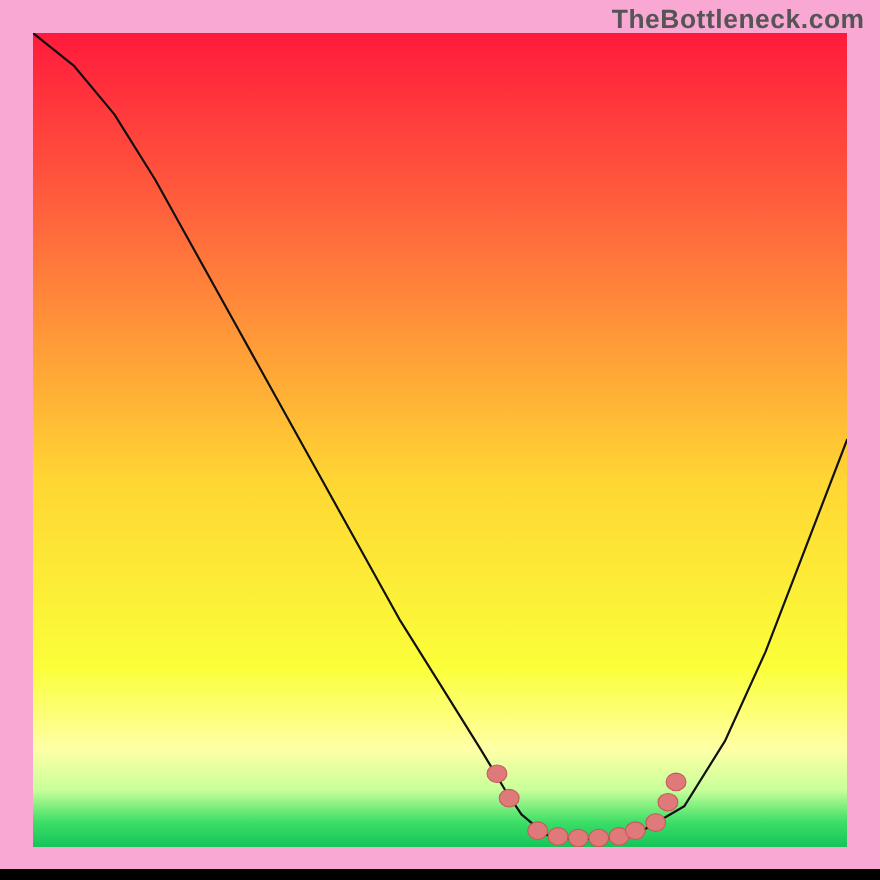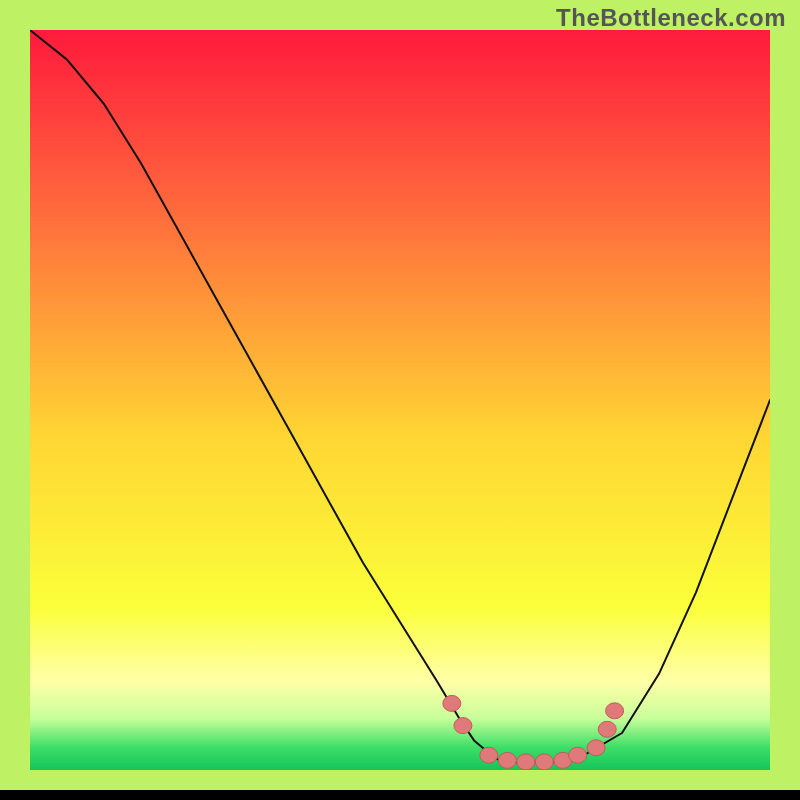--- a/index.html
+++ b/index.html
@@ -8,21 +8,21 @@
     width: 800px;
     height: 800px;
     background: #000000;
     overflow: hidden;
     font-family: Arial, Helvetica, sans-serif;
   }
   .page {
     position: relative;
     width: 800px;
     height: 790px;
-    background: #bef264;
+    background: #f9a8d4;
   }
   .watermark {
     position: absolute;
     top: 4px;
     right: 14px;
     font-size: 24px;
     font-weight: bold;
     color: #555555;
     letter-spacing: 0.5px;
   }

